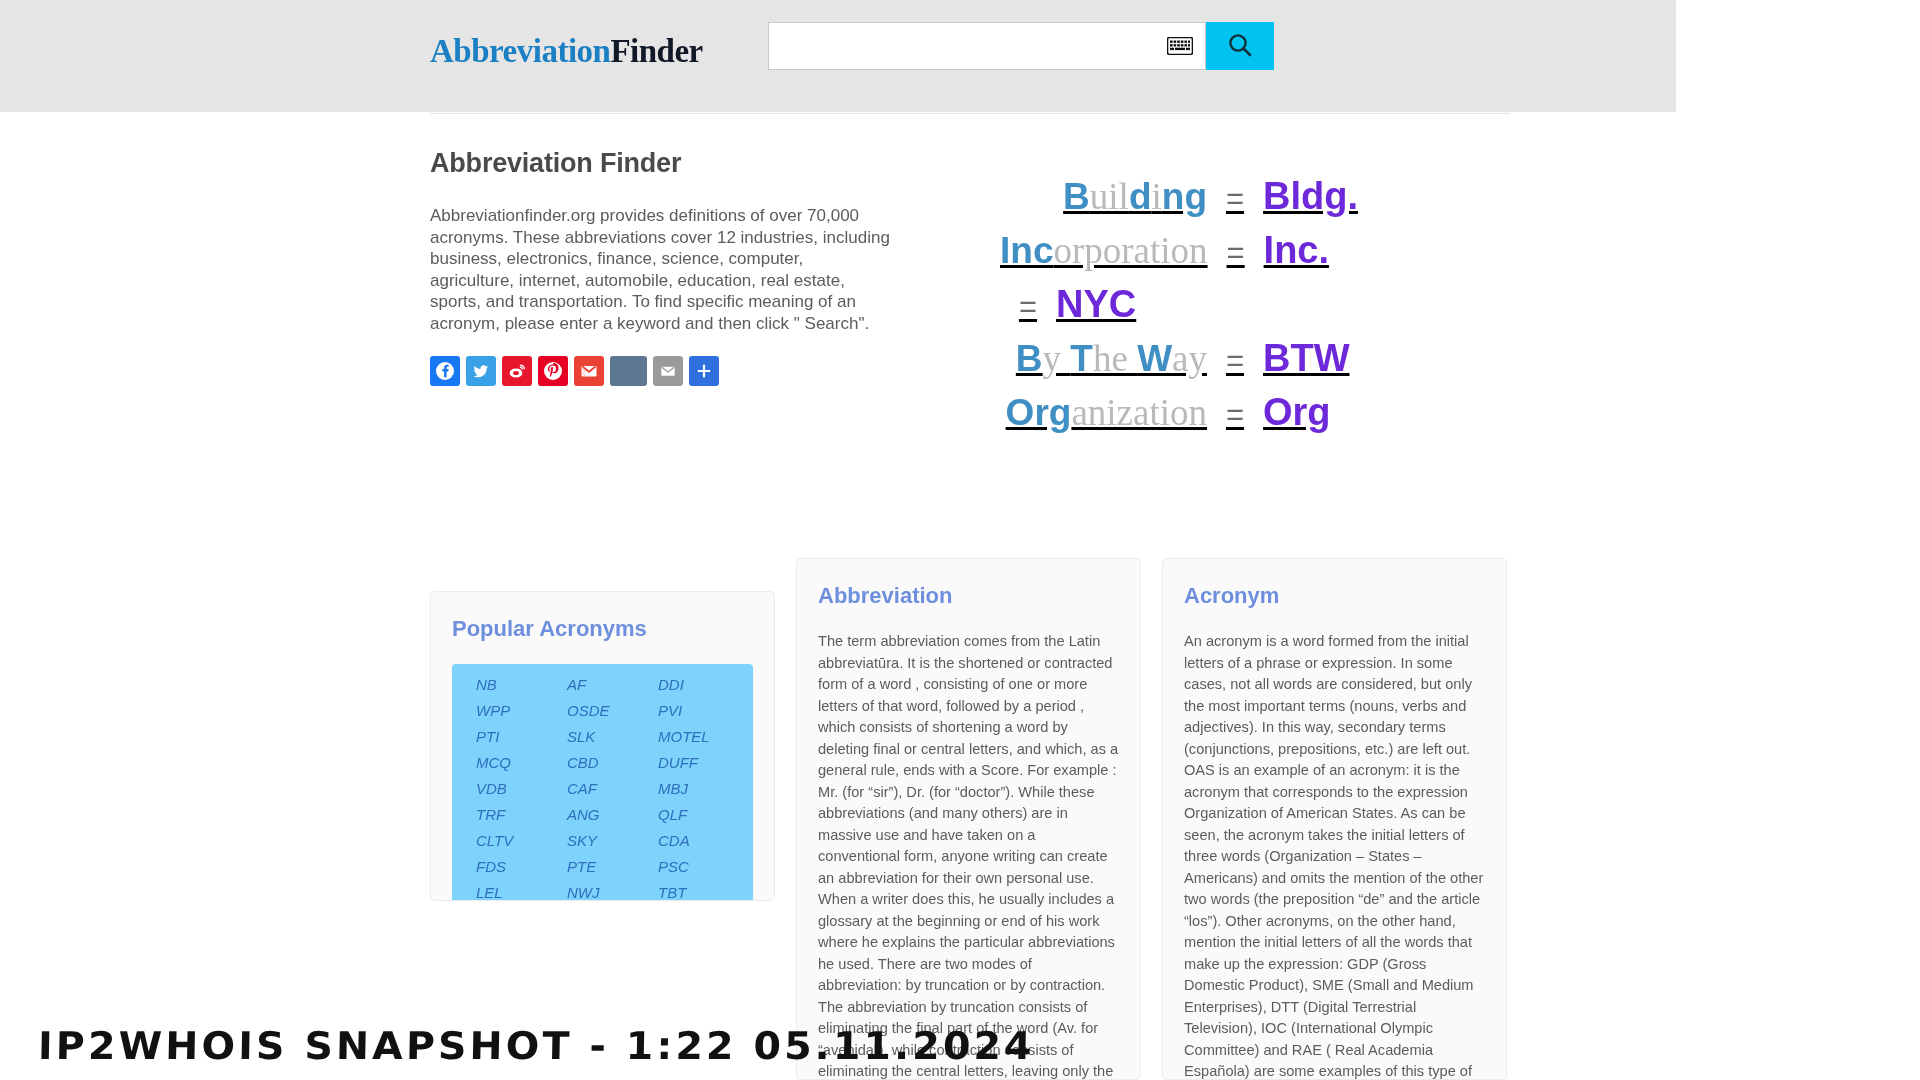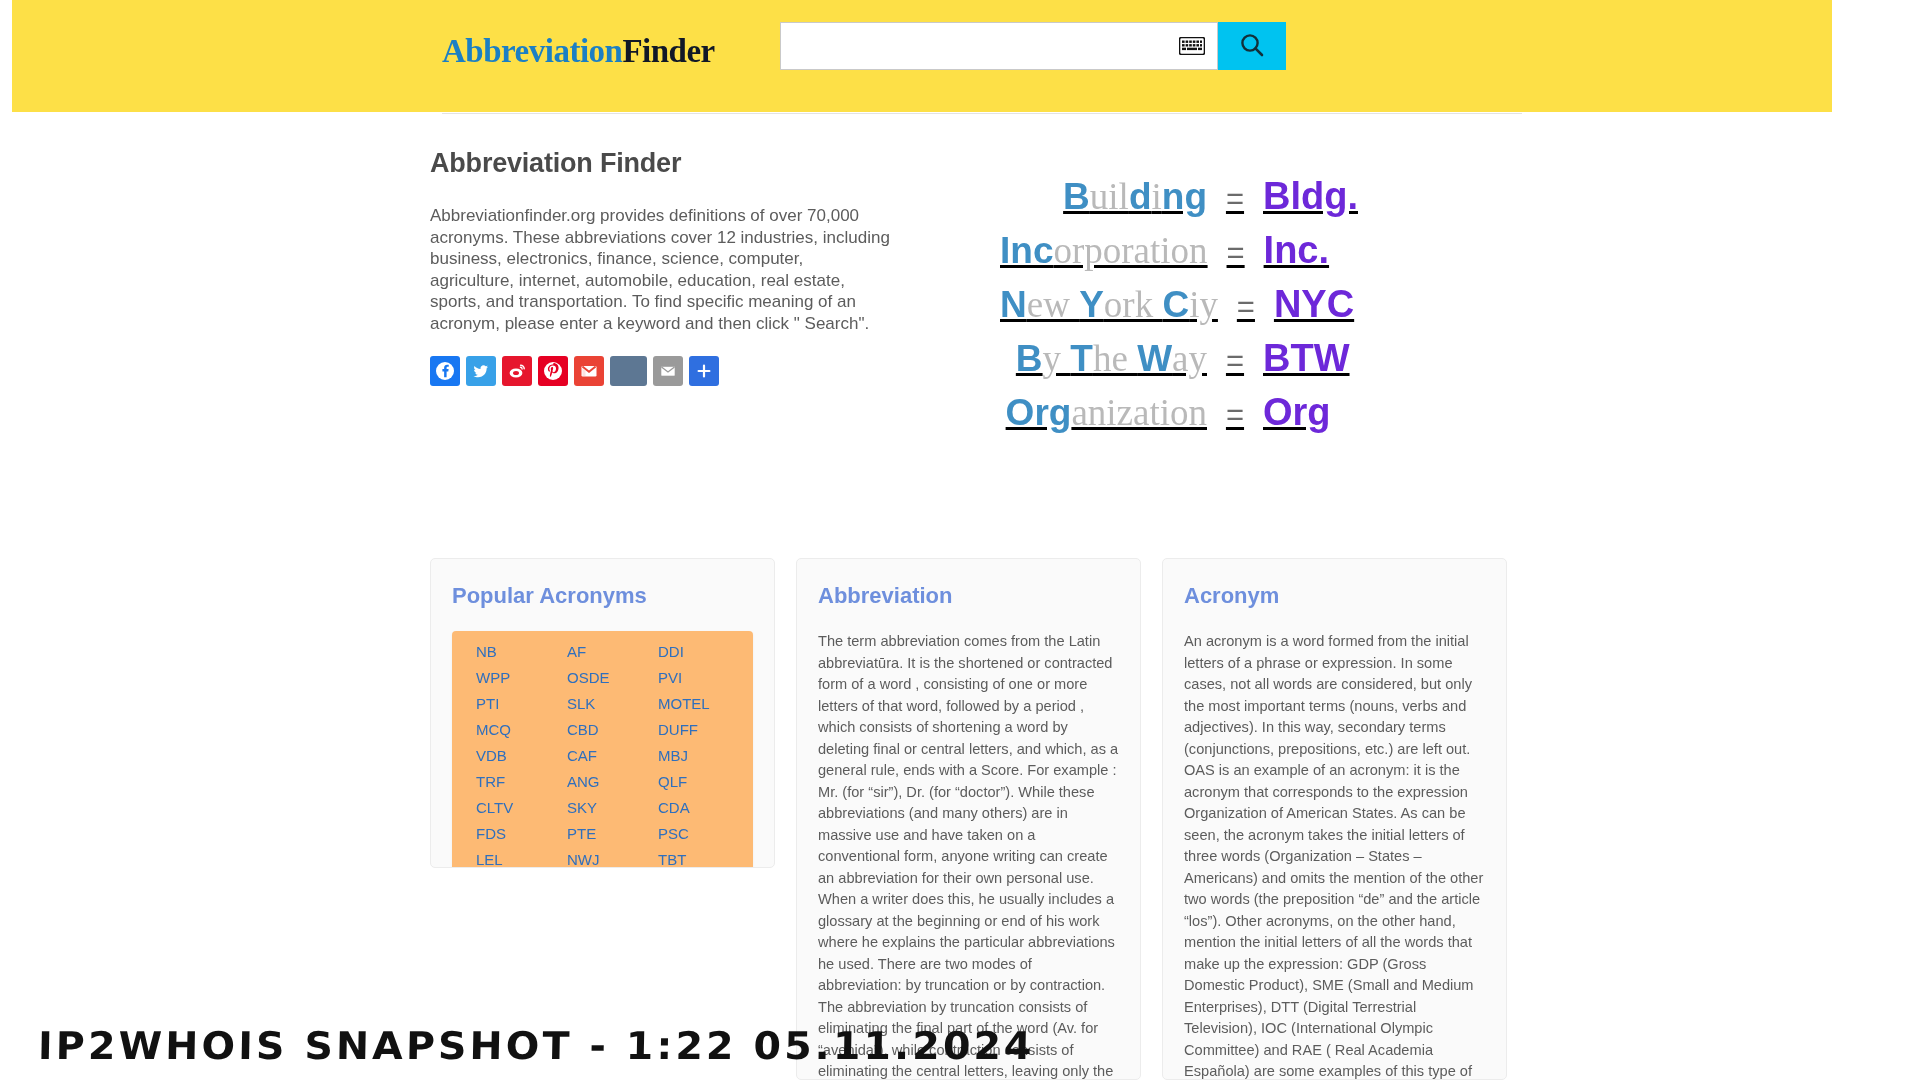--- a/index.html
+++ b/index.html
@@ -8,22 +8,22 @@
     width: 1920px; height: 1080px;
     background: #ffffff;
     font-family: "Liberation Sans", sans-serif;
     overflow: hidden;
   }
 
   .page { position: relative; width: 1920px; height: 1080px; background:#fff; }
 
   
   .header {
-    position: absolute; top: 0; left: 12px; width: 1820px; height: 112px;
-    background: #fde047;
+    position: absolute; top: 0; left: 0; width: 1676px; height: 112px;
+    background: #e5e5e5;
   }
   .logo {
     position: absolute; left: 430px; top: 33px;
     font-family: "Liberation Serif", serif;
     font-weight: bold; font-size: 33px; letter-spacing: -0.5px;
     white-space: nowrap; cursor: pointer;
   }
   .logo .lg-a { color: #1b7fc4; }
   .logo .lg-b { color: #111827; }
 
@@ -104,31 +104,32 @@
   
   .panels {
     position: absolute; left: 430px; top: 558px;
     display: flex; gap: 21px;
   }
   .panel {
     width: 345px; background: #fafafa; border: 1px solid #ececec;
     border-radius: 5px; padding: 24px 21px 24px 21px;
     height: 522px; overflow: hidden;
   }
-  .panel.short { height: 310px; }
+  .panel.short { height: 310px; margin-top: 33px; }
   .panel h2 {
     margin: 0 0 22px 0; font-size: 22px; font-weight: bold; color: #6e8fdd;
   }
   .panel p {
     margin: 0; font-size: 14.6px; line-height: 21.5px; color: #5c5c5c;
   }
 
   .acro-card {
-    background: #fdba74; border-radius: 4px; padding: 12px 10px 14px 24px;
+    background: #7dd3fc; border-radius: 4px; padding: 12px 10px 14px 24px;
     box-shadow: 0 1px 3px rgba(0,0,0,0.05);
+    font-style: italic;
   }
   .acro-grid {
     display: grid; grid-template-columns: repeat(3, 1fr);
     row-gap: 9px; column-gap: 6px;
   }
   .acro-grid a {
     font-size: 15px; color: #2f6fbd; text-decoration: none; cursor: pointer;
   }
 
   
@@ -255,21 +256,20 @@
       <div class="hero-long"><b>B</b>uil<b>d</b>i<b>ng</b></div>
       <div class="hero-eq">=</div>
       <div class="hero-short">Bldg.</div>
     </div>
     <div class="hero-row">
       <div class="hero-long"><b>Inc</b>orporation</div>
       <div class="hero-eq">=</div>
       <div class="hero-short">Inc.</div>
     </div>
     <div class="hero-row">
-      <div class="hero-long"><b>N</b>ew&nbsp;<b>Y</b>ork&nbsp;<b>C</b>iy</div>
       <div class="hero-eq">=</div>
       <div class="hero-short">NYC</div>
     </div>
     <div class="hero-row">
       <div class="hero-long"><b>B</b>y&nbsp;<b>T</b>he&nbsp;<b>W</b>ay</div>
       <div class="hero-eq">=</div>
       <div class="hero-short">BTW</div>
     </div>
     <div class="hero-row">
       <div class="hero-long"><b>Org</b>anization</div>

